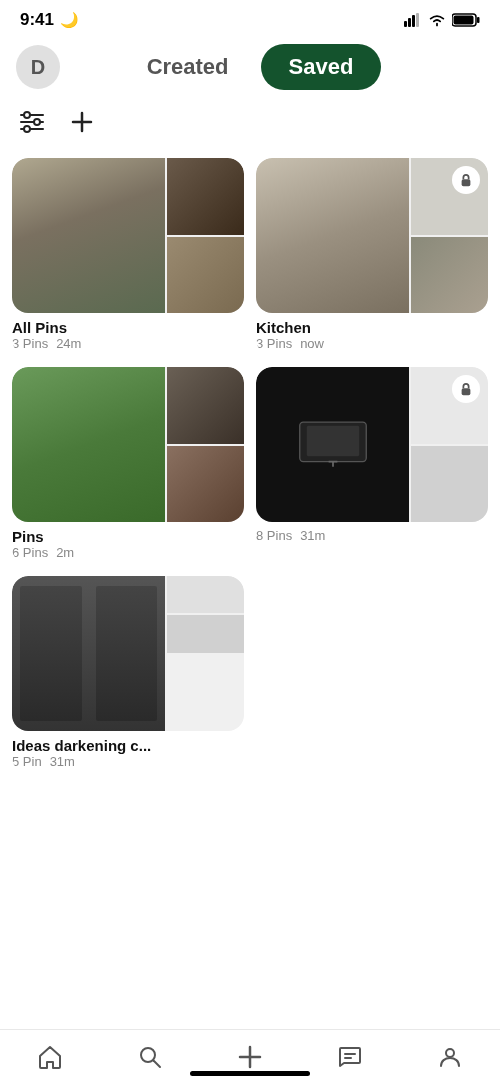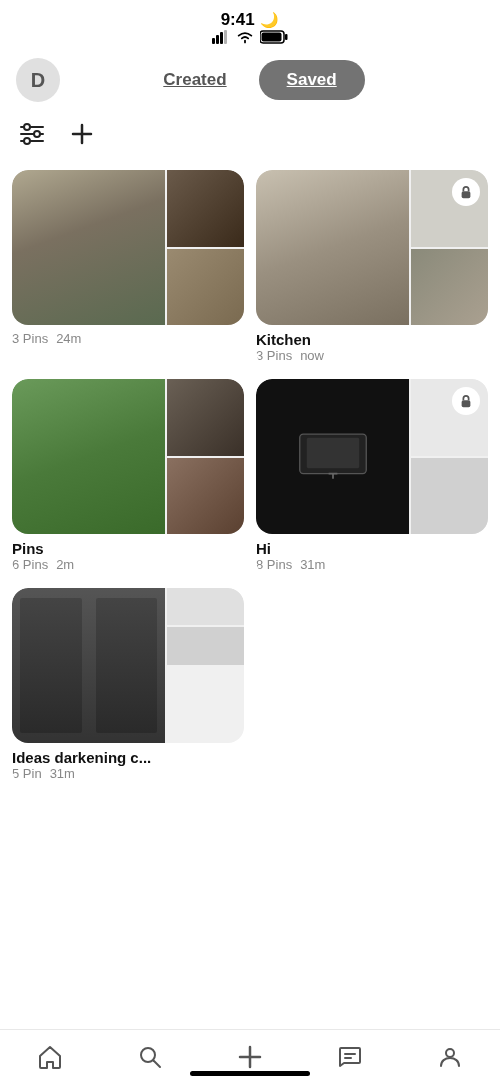--- a/index.html
+++ b/index.html
@@ -12,21 +12,20 @@
       overflow-x: hidden;
     }
 
     
     .status-bar {
       display: flex;
       justify-content: space-between;
       align-items: center;
       padding: 10px 20px 6px 20px;
       background: #fff;
-      flex-direction: column;
     }
     .status-time {
       font-size: 17px;
       font-weight: 600;
       color: #000;
     }
     .status-icons {
       display: flex;
       align-items: center;
       gap: 6px;
@@ -55,30 +54,29 @@
     .header-tabs {
       display: flex;
       align-items: center;
       gap: 4px;
       flex: 1;
       justify-content: center;
     }
     .tab-btn {
       padding: 10px 28px;
       border-radius: 30px;
-      font-size: 17px;
+      font-size: 22px;
       font-weight: 600;
       cursor: pointer;
       border: none;
       background: transparent;
       color: #555;
-      text-decoration: underline;
     }
     .tab-btn.active {
-      background: #737373;
+      background: #14532d;
       color: #fff;
     }
 
     
     .search-bar-container {
       padding: 0 12px 12px 12px;
       display: flex;
       align-items: center;
       gap: 10px;
     }
@@ -292,20 +290,21 @@
 <div class="content-area">
   <div class="boards-grid">
 
     <div class="board-card">
       <div class="board-images">
         <div class="img-main" style="background: linear-gradient(160deg,#b0a890 0%,#7a7060 40%,#5a6a50 100%);"></div>
         <div class="img-top" style="background: linear-gradient(135deg,#6a5a4a,#3a2a1a);"></div>
         <div class="img-bottom" style="background: linear-gradient(135deg,#9a8a70,#7a6a50);"></div>
       </div>
       <div class="board-info">
+        <div class="board-name">All Pins</div>
         <div class="board-meta">
           <span>3 Pins</span>
           <span>24m</span>
         </div>
       </div>
     </div>
 
     <div class="board-card">
       <div class="board-images" style="position:relative;">
         <div class="img-main" style="background: linear-gradient(160deg,#c8c0b0 0%,#9a9080 50%,#7a7060 100%);"></div>
@@ -356,21 +355,20 @@
         <div class="img-top" style="background: #e8e8e8;"></div>
         <div class="img-bottom" style="background: #d0d0d0;"></div>
         <div class="lock-icon-badge">
           <svg width="14" height="14" viewBox="0 0 14 16" fill="none">
             <rect x="2" y="7" width="10" height="8" rx="2" fill="#555"></rect>
             <path d="M4 7V5a3 3 0 016 0v2" stroke="#555" stroke-width="2" fill="none"></path>
           </svg>
         </div>
       </div>
       <div class="board-info">
-        <div class="board-name">Hi</div>
         <div class="board-meta">
           <span>8 Pins</span>
           <span>31m</span>
         </div>
       </div>
     </div>
 
     <div class="board-card">
       <div class="board-images" style="grid-template-columns:2fr 1fr;">
         <div class="img-main" style="background: linear-gradient(180deg,#555 0%,#333 100%); display:flex;align-items:flex-start;justify-content:space-between;padding:10px 8px;">

